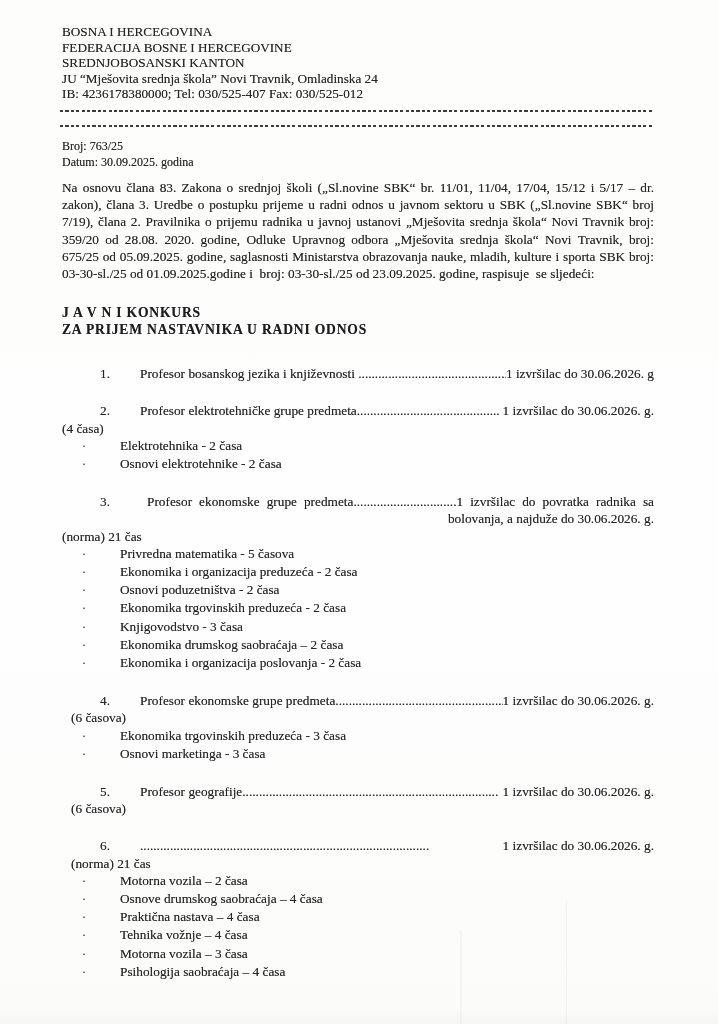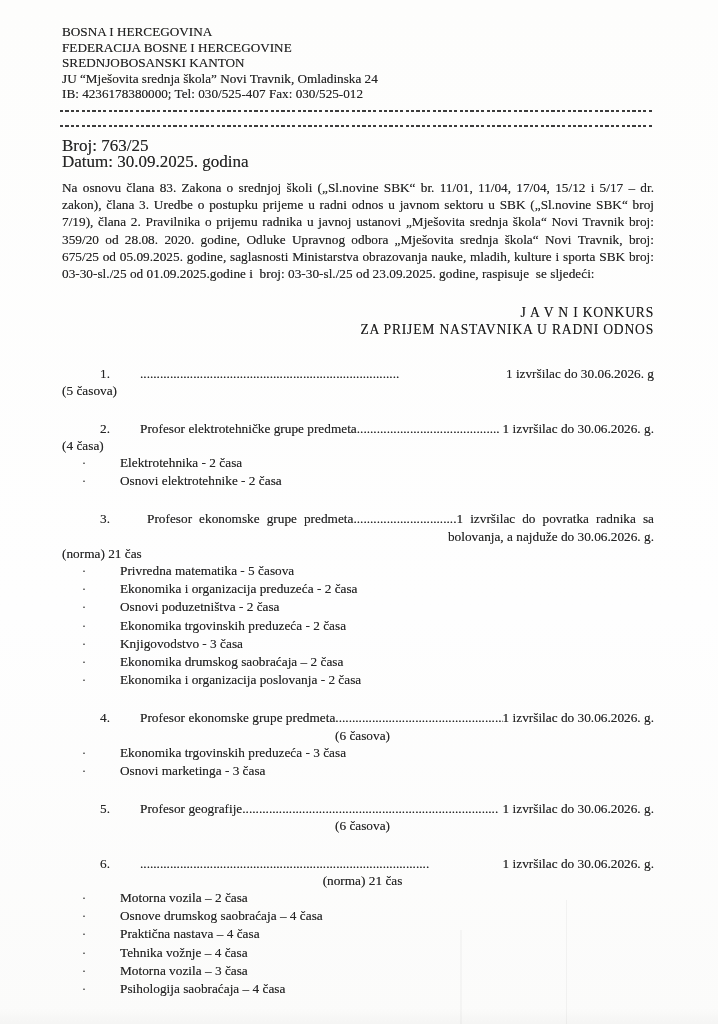--- a/index.html
+++ b/index.html
@@ -35,34 +35,34 @@
   .letterhead div { white-space: pre; }
 
   .dashed-rule {
     height: 2px;
     margin-left: -2px;
     background: repeating-linear-gradient(90deg, #3c3c3c 0 3.2px, transparent 3.2px 5.4px);
   }
   .rule-1 { margin-top: 8px; }
   .rule-2 { margin-top: 13px; }
 
-  .meta { margin-top: 11px; font-size: 17px; line-height: 16.5px; }
+  .meta { margin-top: 11px; font-size: 12px; line-height: 16.5px; }
 
   .intro {
     margin: 8px 0 0 0;
     font-size: 13.3px;
     line-height: 17.2px;
     text-align: justify;
     white-space: pre-wrap;
   }
 
   .doc-title {
     margin-top: 23px;
-    text-align: right;
-    font-weight: normal;
+    text-align: left;
+    font-weight: bold;
     font-size: 13.6px;
     line-height: 16.5px;
     letter-spacing: 0.8px;
     color: #1d1d1d;
   }
 
   .items { margin-top: 27px; font-size: 13.3px; line-height: 17.2px; }
   .item { margin-top: 20px; }
   .item:first-child { margin-top: 0; }
 
@@ -79,21 +79,21 @@
 
   .line1-just {
     text-align: justify;
     text-align-last: justify;
     text-indent: 38px;
   }
   .line1-just .item-num { display: inline-block; min-width: 40px; text-indent: 0; }
   .item-cont { text-align: right; }
 
   .item-hours { }
-  .item-hours.indented { padding-left: 9px; text-align: center; }
+  .item-hours.indented { padding-left: 9px; }
 
   .sub-line { padding-left: 20px; }
   .sub-bullet { display: inline-block; width: 38px; color: #4a4a4a; font-size: 12px; }
 </style>
 </head>
 <body>
 
 <div class="page">
 
   <div class="letterhead">
@@ -116,24 +116,24 @@
 
   <div class="doc-title">
     <div>J A V N I   KONKURS</div>
     <div>ZA PRIJEM NASTAVNIKA U RADNI ODNOS</div>
   </div>
 
   <div class="items" id="items">
       <div class="item">
         <div class="line1-flex">
           <span class="item-num">1.</span>
+          <span class="item-title">Profesor bosanskog jezika i književnosti </span>
           <span class="item-dots">..............................................................................</span>
           <span class="item-result">1 izvršilac do 30.06.2026. g</span>
         </div>
-        <div class="item-hours">(5 časova)</div>
       </div>
       <div class="item">
         <div class="line1-flex">
           <span class="item-num">2.</span>
           <span class="item-title">Profesor elektrotehničke grupe predmeta</span>
           <span class="item-dots">........................................................................</span>
           <span class="item-result"> 1 izvršilac do 30.06.2026. g.</span>
         </div>
         <div class="item-hours">(4 časa)</div>
         <div class="sub-line"><span class="sub-bullet">·</span><span class="sub-text">Elektrotehnika - 2 časa</span></div>

